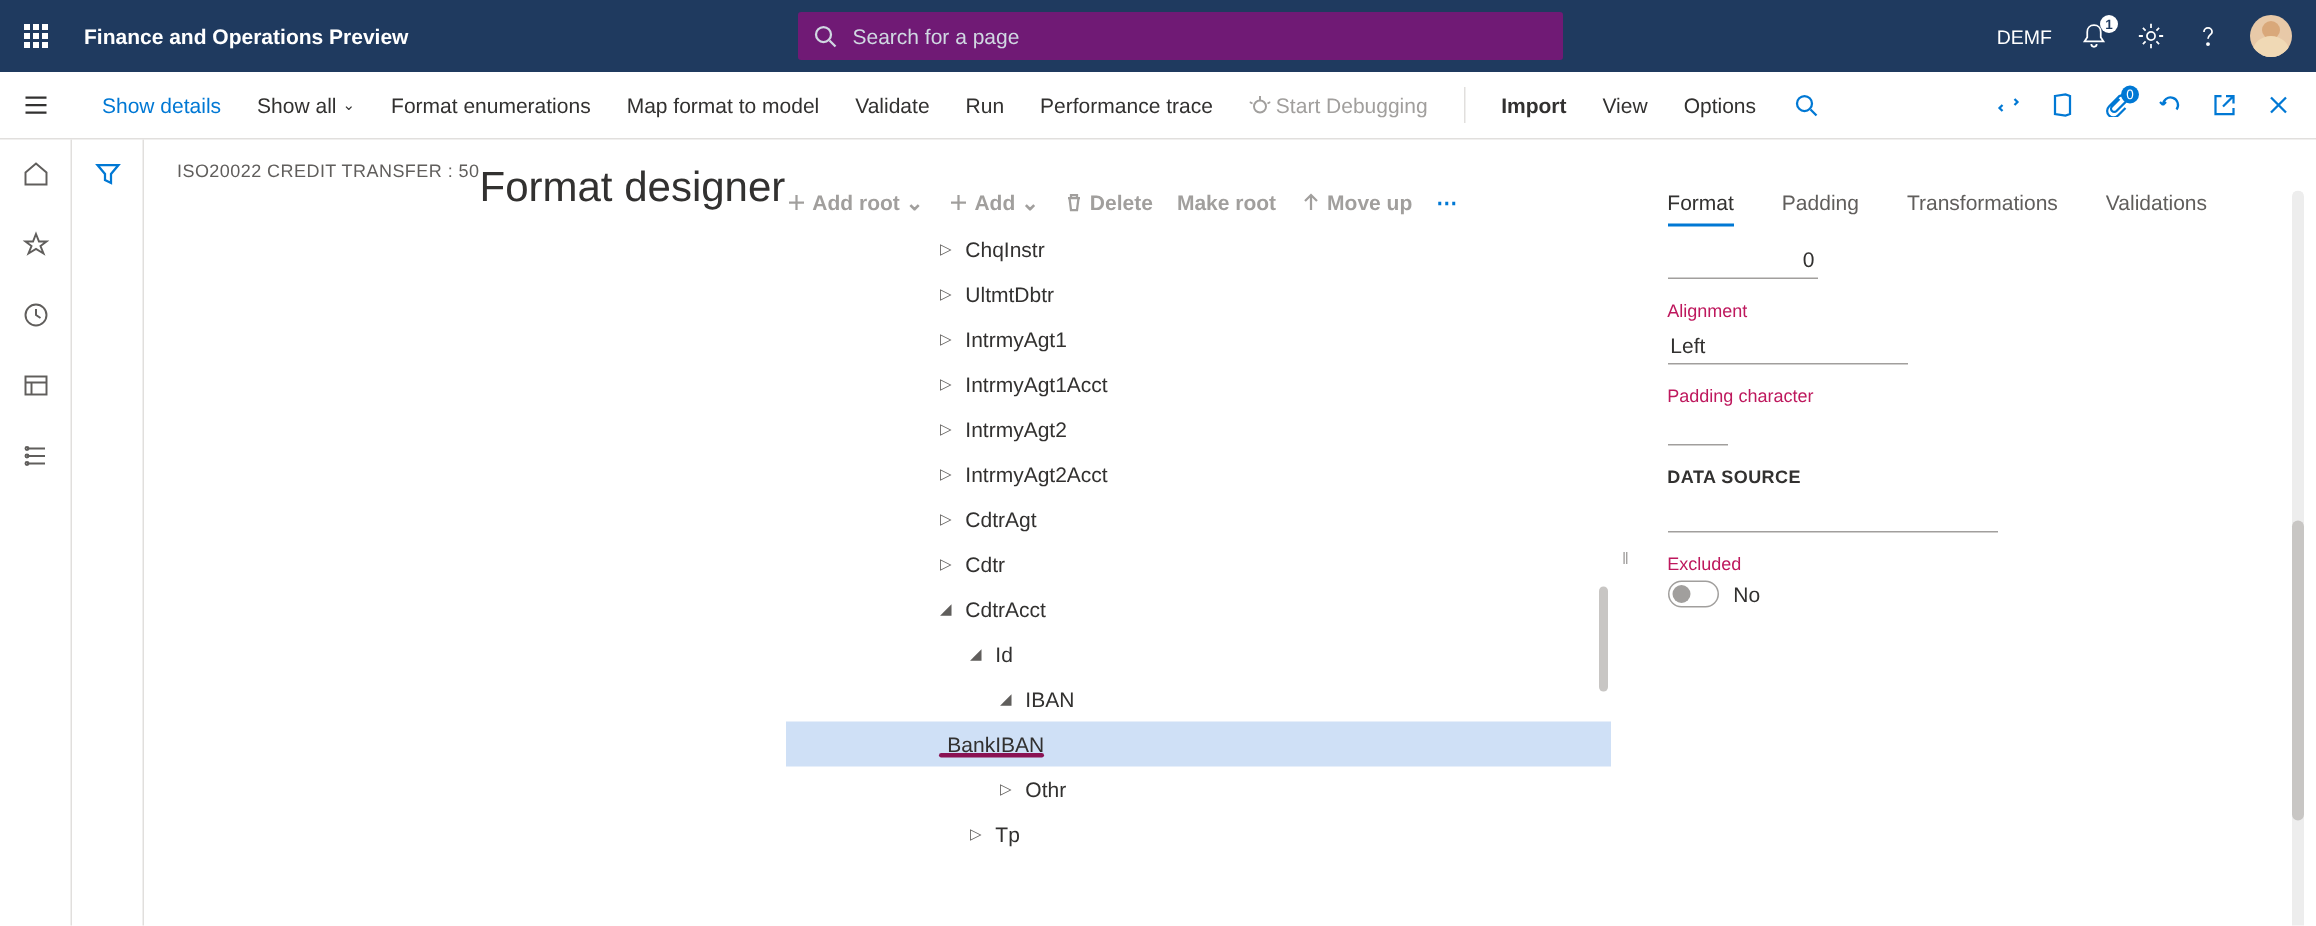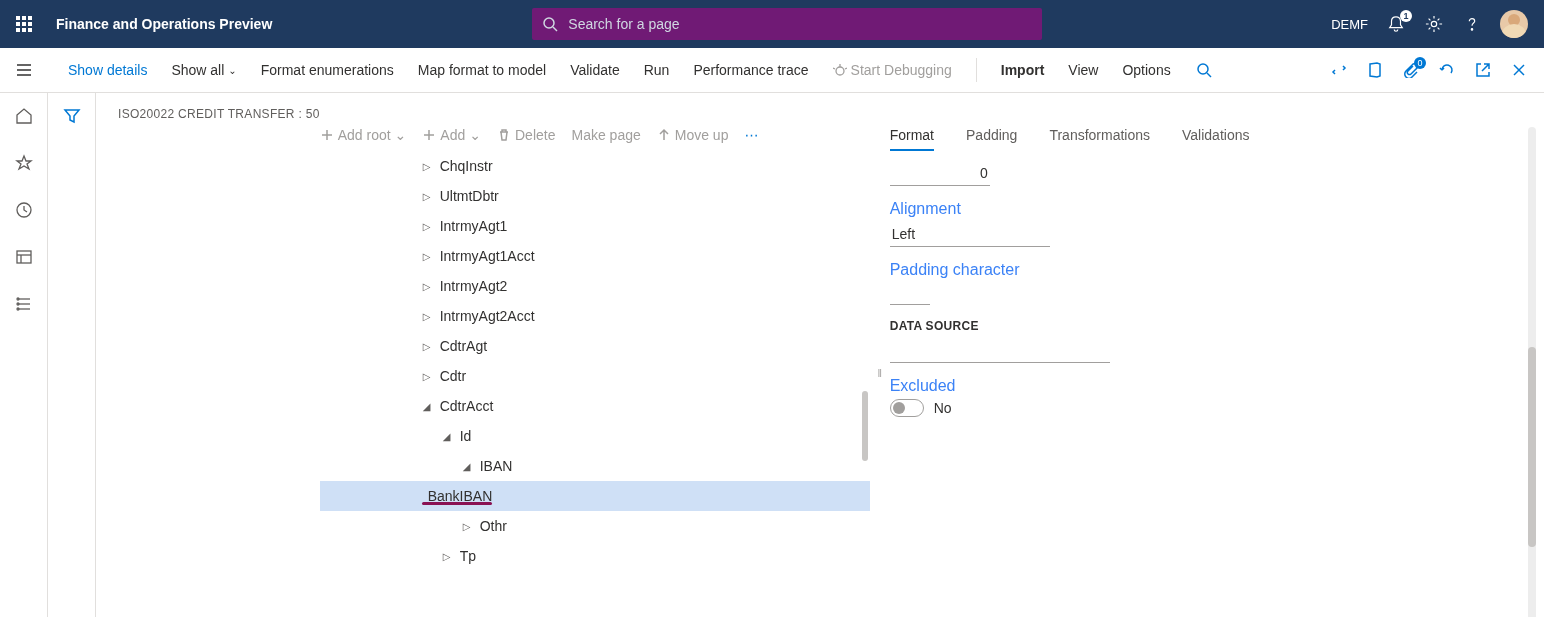--- a/index.html
+++ b/index.html
@@ -42,41 +42,41 @@
 .filter-col svg { width:18px;height:18px;fill:none;stroke:#0078d4;stroke-width:1.5; }
 
 .main { flex:1; display:flex; flex-direction:row; padding: 14px 0 0 22px; overflow:hidden; }
 .breadcrumb { font-size: 12px; color: #605e5c; letter-spacing: .3px; }
 .page-title { font-size: 28px; font-weight: 350; margin-top: 2px; }
 .content-row { display:flex; margin-top: 20px; flex:1; overflow:hidden; }
 
 
 .tree-panel { width: 550px; display:flex; flex-direction:column; }
 .tree-toolbar { display:flex; align-items:center; gap:16px; color:#a19f9d; padding-bottom:8px; }
-.tree-toolbar .tbitem { display:flex;align-items:center;gap:4px; }
+.tree-toolbar .tbitem { display:flex;align-items:center;gap:4px;font-weight:bold; }
 .tree-toolbar svg { width:14px;height:14px;fill:none;stroke:#a19f9d;stroke-width:1.5; }
 .tree { flex:1; overflow:hidden; position:relative; }
 .tree-node { display:flex; align-items:center; height:30px; padding-left:0; cursor:pointer; }
 .tree-node .arrow { width:14px; font-size:10px; color:#605e5c; text-align:center; }
 .tree-node .label { padding-left:6px; }
 .tree-node.selected { background:#cfe0f6; }
 .tree-node.selected .label { position:relative; }
 .underline { position:absolute; bottom:-1px; left:0; right:0; height:3px; background:#8a1253; border-radius:2px; }
 .tree-scroll { position:absolute; right:2px; top:240px; width:6px; height:70px; background:#c8c6c4; border-radius:3px; }
 
 
 .divider { width:20px; display:flex; align-items:center; justify-content:center; color:#a19f9d; font-size:11px; }
 
 
-.right-panel { flex:1; padding-right:40px; position:relative; }
+.right-panel { flex:1; padding-right:40px; position:relative;margin-left:18px; }
 .rtabs { display:flex; gap:32px; margin-bottom:10px; }
 .rtabs .tab { color:#605e5c; padding-bottom:6px; cursor:pointer; }
 .rtabs .tab.active { color:#323130; border-bottom:2px solid #0078d4; }
 .field-group { margin-bottom:14px; }
-.field-label { font-size:16px; color:#3b82f6; margin-bottom:4px; }
+.field-label { font-size:12px; color:#be185d; margin-bottom:4px; }
 .field-value { border-bottom:1px solid #a19f9d; padding:4px 2px; min-height:22px; width:160px; }
 .field-value.num { text-align:right; width:100px; }
 .field-value.wide { width:220px; }
 .section-head { font-size:12px; font-weight:600; letter-spacing:.3px; margin:12px 0 8px; }
 .toggle { display:flex;align-items:center;gap:10px; }
 .toggle-track { width:34px;height:18px;border-radius:10px;border:1px solid #a19f9d;position:relative;background:#fff; }
 .toggle-thumb { position:absolute;top:2px;left:2px;width:12px;height:12px;border-radius:50%;background:#a19f9d; }
 .trans-input { width:215px; border:1px solid #0078d4; padding:4px 2px; }
 .trans-input span { background:#0078d4; color:#fff; padding:1px 0; }
 .main-scroll { position:absolute; right:8px; top:0; width:8px; height:500px; background:#ededed; border-radius:4px; }
@@ -237,20 +237,21 @@
         </svg></div>
   </div>
   <div class="filter-col">
     <div><svg viewBox="0 0 18 18">
           <path d="M2 3h14l-5 6v6l-4-2V9z"></path>
         </svg></div>
   </div>
 
   <div class="main">
     <div class="breadcrumb">ISO20022 CREDIT TRANSFER : 50</div>
+    <div class="page-title">Format designer</div>
 
     <div class="content-row">
 
       <div class="tree-panel">
         <div class="tree-toolbar">
           <span class="tbitem">
               <svg viewBox="0 0 14 14">
                 <line x1="7" y1="2" x2="7" y2="12"></line>
                 <line x1="2" y1="7" x2="12" y2="7"></line>
               </svg>
@@ -264,21 +265,21 @@
               </svg>
               <span>Add</span> 
               <span class="chev">⌄</span>
             </span>
           <span class="tbitem">
               <svg viewBox="0 0 14 14">
                 <path d="M3 4h8M5 4V2h4v2M4 4l1 8h4l1-8"></path>
               </svg>
               <span>Delete</span>
             </span>
-          <span class="tbitem">Make page</span>
+          <span class="tbitem">Make root</span>
           <span class="tbitem">
               <svg viewBox="0 0 14 14">
                 <path d="M7 12V2M3 6l4-4 4 4"></path>
               </svg>
               <span>Move up</span>
             </span>
           <span class="tbitem" style="color:#0078d4">⋯</span>
         </div>
         <div class="tree" id="tree-container">
           <div class="tree-scroll"></div>

